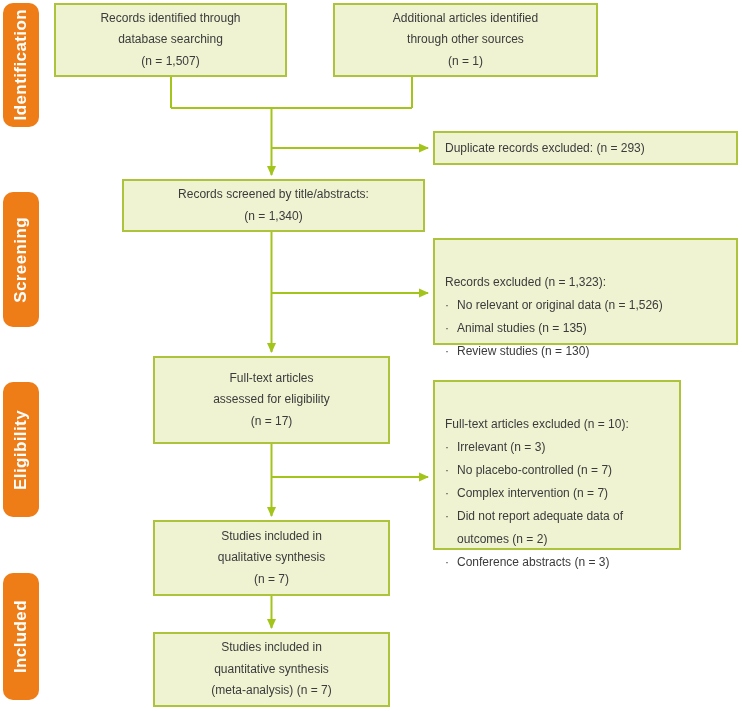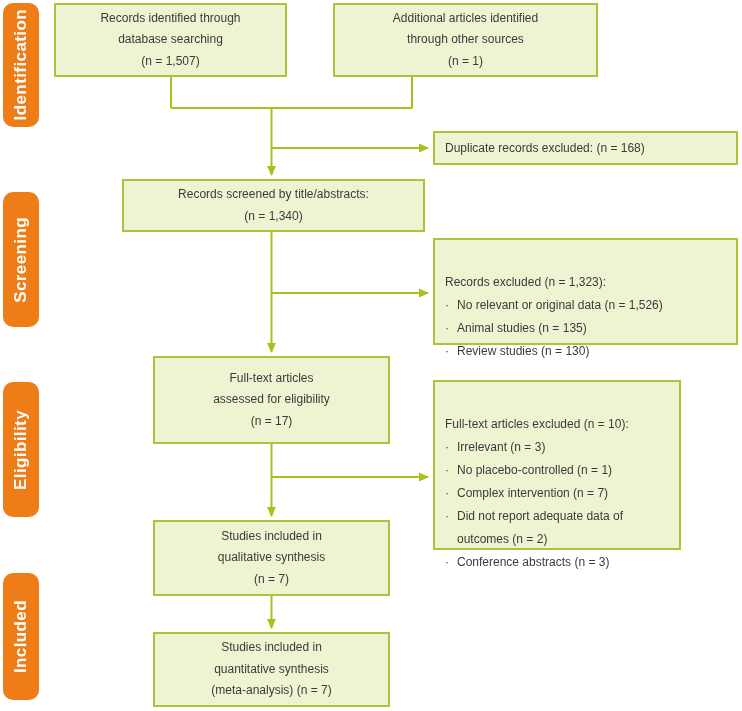--- a/index.html
+++ b/index.html
@@ -137,21 +137,21 @@
 (n = 1,507)</span>
   </div>
 
   <div class="node center n-additional-articles">
     <span class="node-text">Additional articles identified
 through other sources
 (n = 1)</span>
   </div>
 
   <div class="node single n-duplicates-excluded">
-    <span class="node-text">Duplicate records excluded: (n = 168)</span>
+    <span class="node-text">Duplicate records excluded: (n = 293)</span>
   </div>
 
   <div class="node center n-records-screened">
     <span class="node-text">Records screened by title/abstracts:
 (n = 1,340)</span>
   </div>
 
   <div class="node list n-records-excluded">
     <div class="node-title">Records excluded (n = 1,323):</div>
     <div class="bullet-row">
@@ -175,21 +175,21 @@
   </div>
 
   <div class="node list n-fulltext-excluded">
     <div class="node-title">Full-text articles excluded (n = 10):</div>
     <div class="bullet-row">
       <span class="dot">·</span>
       <span class="bullet-text">Irrelevant (n = 3)</span>
     </div>
     <div class="bullet-row">
       <span class="dot">·</span>
-      <span class="bullet-text">No placebo-controlled (n = 1)</span>
+      <span class="bullet-text">No placebo-controlled (n = 7)</span>
     </div>
     <div class="bullet-row">
       <span class="dot">·</span>
       <span class="bullet-text">Complex intervention (n = 7)</span>
     </div>
     <div class="bullet-row">
       <span class="dot">·</span>
       <span class="bullet-text">Did not report adequate data of outcomes (n = 2)</span>
     </div>
     <div class="bullet-row">

